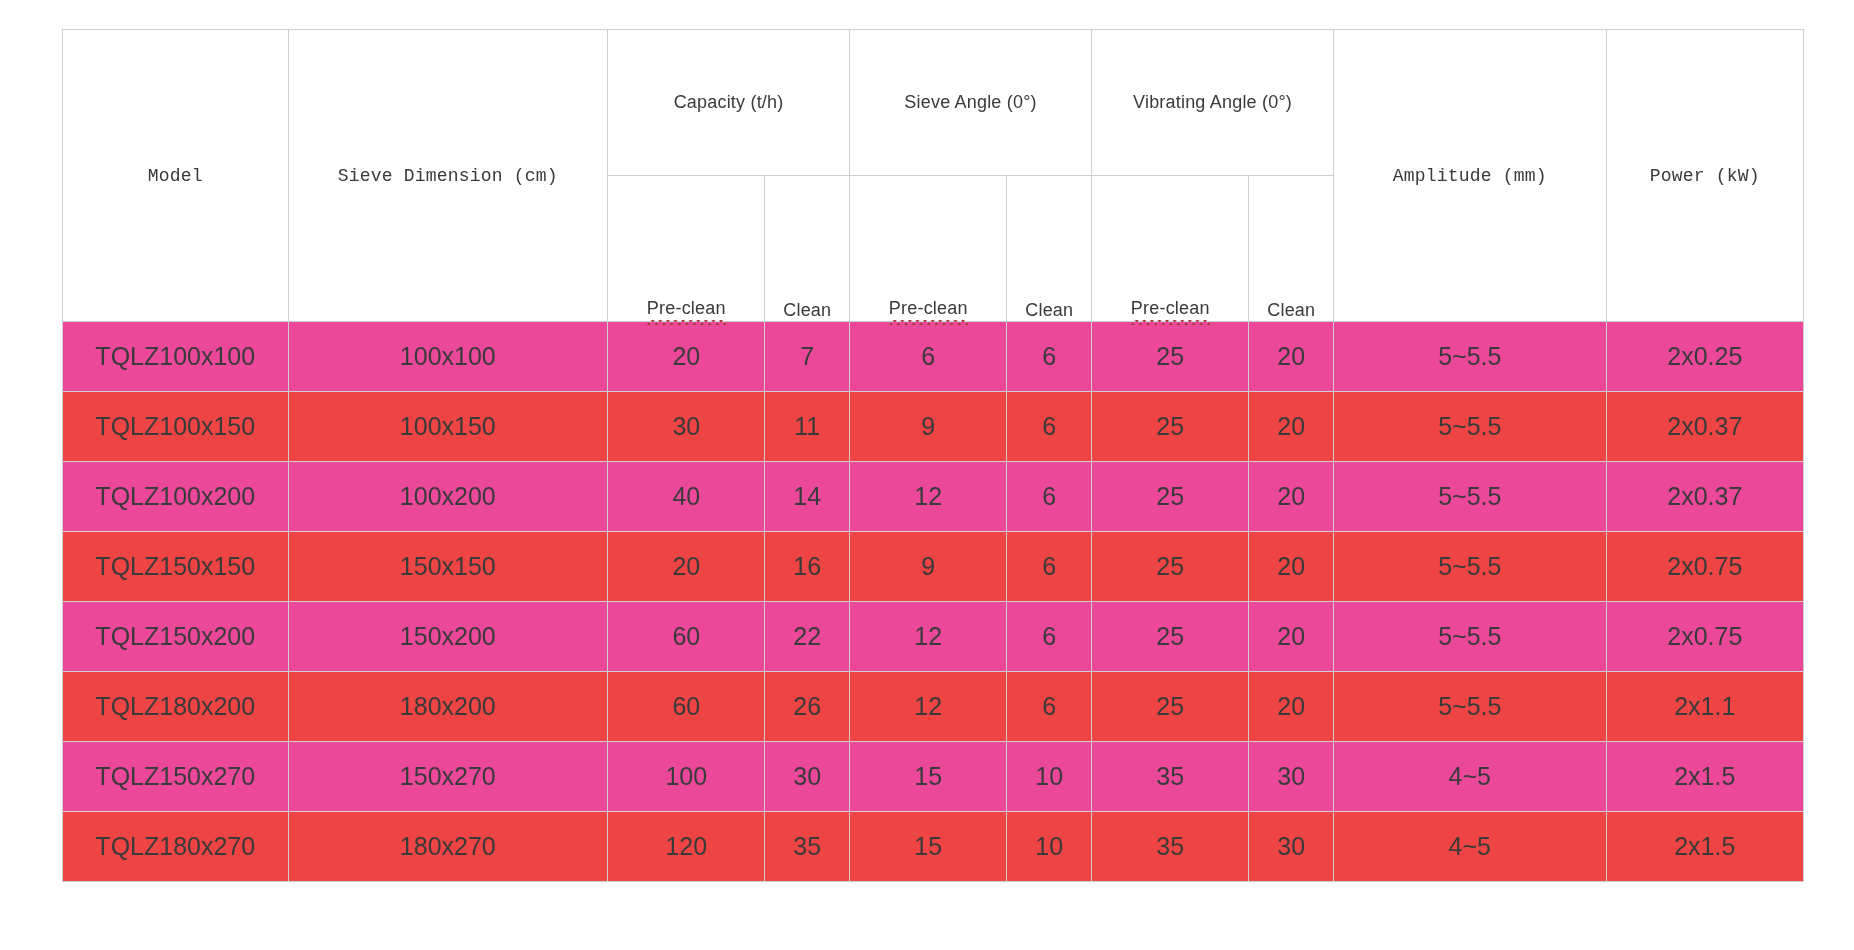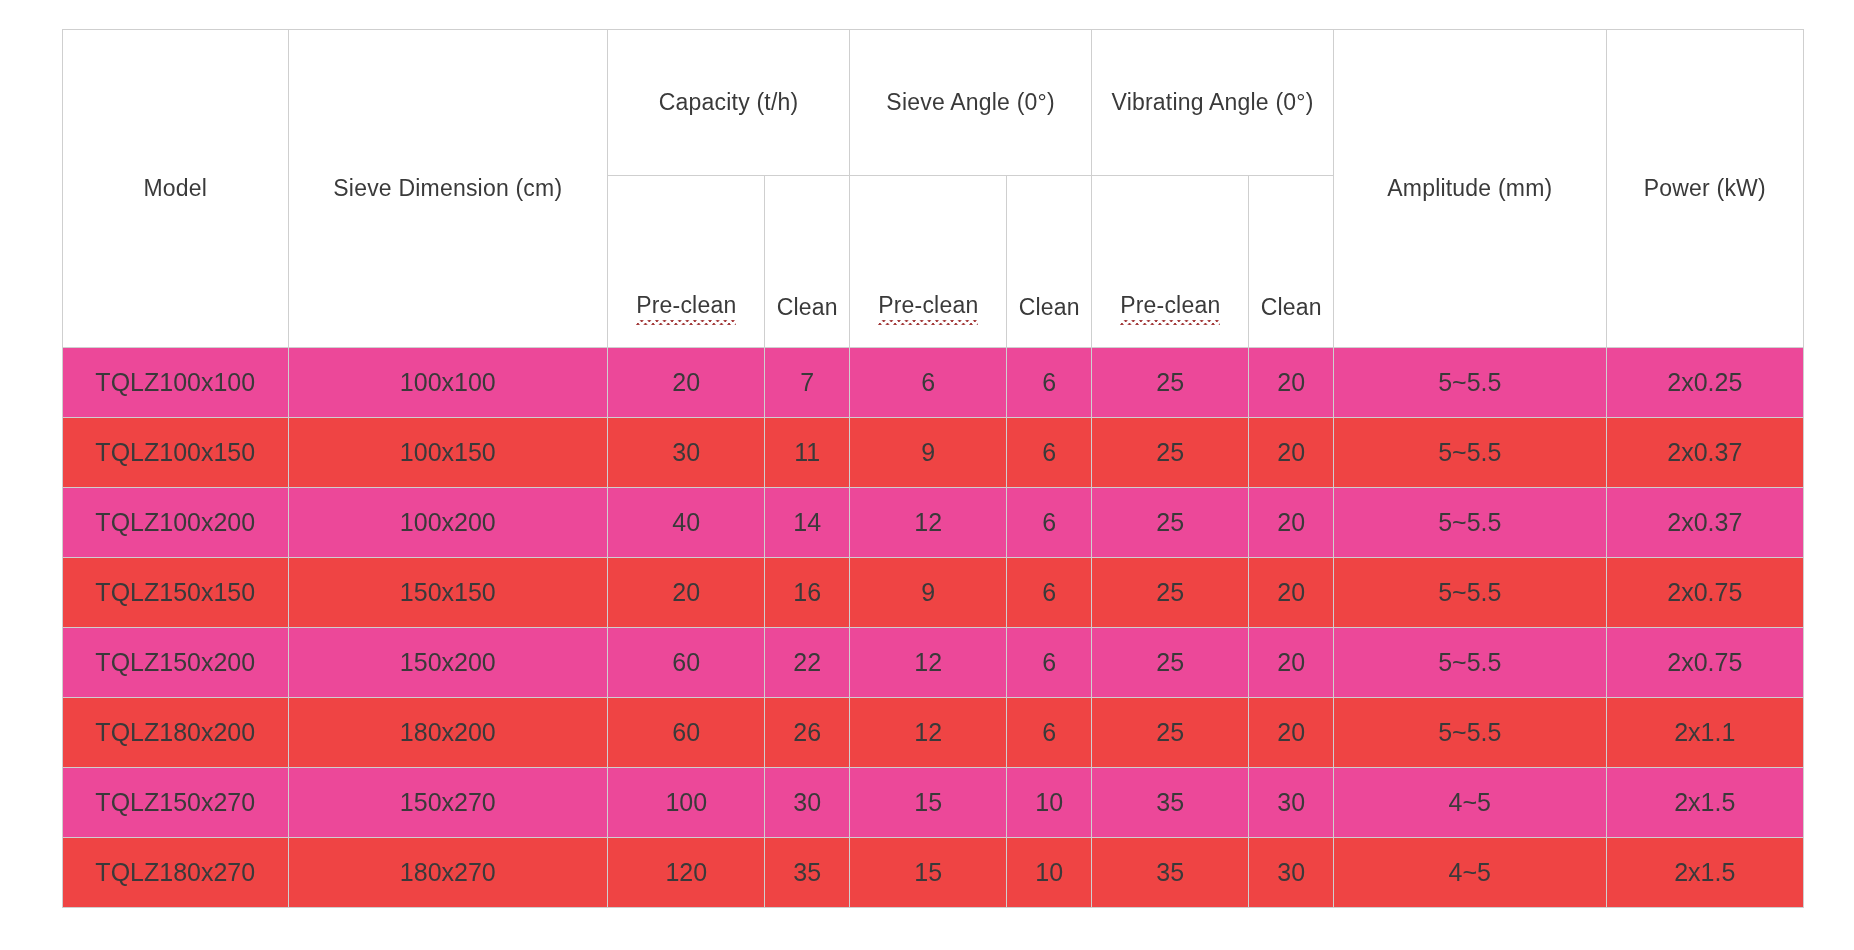--- a/index.html
+++ b/index.html
@@ -40,35 +40,35 @@
     font-weight: normal;
     color: #3a3a3a;
     padding: 0 4px;
     white-space: nowrap;
     background-clip: padding-box;
   }
 
   
   .spec-table thead th {
     background: #ffffff;
-    font-size: 23px;
+    font-size: 18px;
     letter-spacing: 0.2px;
   }
 
   th.h-top-span {
     height: 145px;
   }
   th.h-rowspan {
     height: 290px;
+    font-family: Liberation Mono, monospace;
   }
   th.h-sub {
     height: 145px;
     font-size: 25px;
     vertical-align: bottom;
-    padding-bottom: 26px;
   }
 
   .misspell {
     position: relative;
     display: inline-block;
     padding-bottom: 2px;
   }
   .misspell::after {
     content: "";
     position: absolute;

